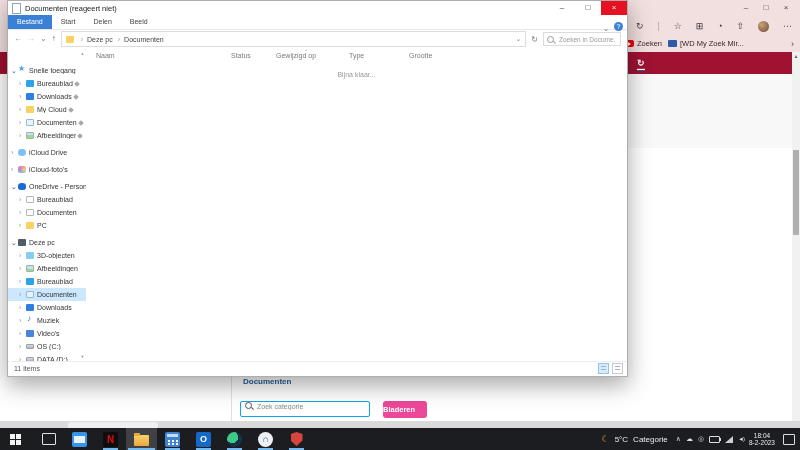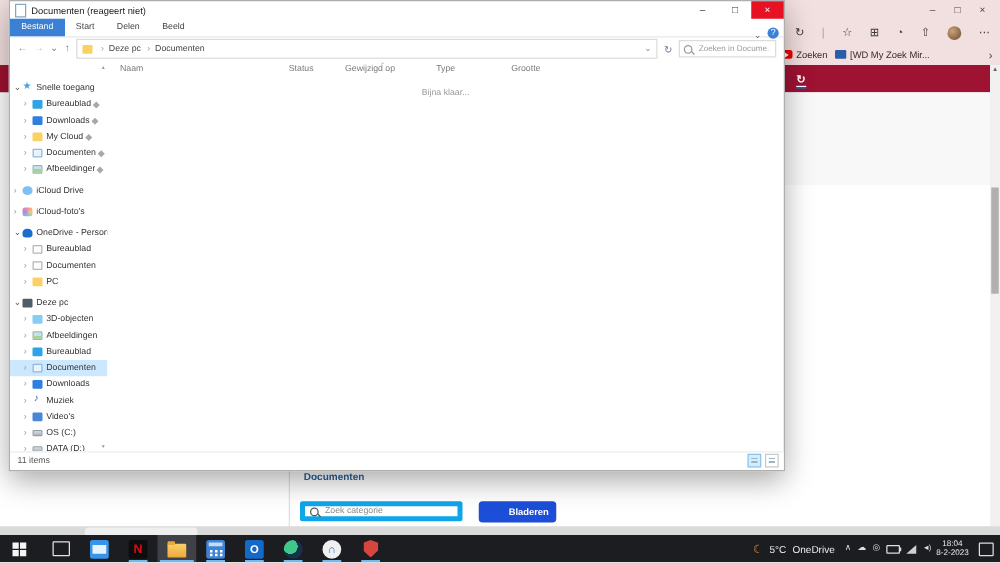--- a/index.html
+++ b/index.html
@@ -34,24 +34,24 @@
   .gic.ic-refresh-flag::before{content:"↻";font-weight:bold;}
   .gic.ic-refresh-flag::after{content:"";position:absolute;left:0;bottom:-3px;width:8px;height:3px;background:linear-gradient(180deg,#c33 33%,#fff 33% 66%,#2a5caa 66%);}
   .b-content{position:absolute;left:0;top:74px;width:792px;height:347px;background:#fff;}
   .b-content-tint{position:absolute;left:231px;top:0;width:561px;height:74px;background:#f8f8f8;}
   .panel-sep{position:absolute;left:231px;top:0;height:347px;border-left:1px solid #e0e0e0;}
   .b-scroll{position:absolute;right:0;top:52px;width:8px;height:369px;background:#f1f1f1;}
   .b-scroll .sb-up{position:absolute;top:1px;left:0;width:8px;text-align:center;font-size:5px;color:#666;}
   .b-scroll .sb-up::before{content:"▲";}
   .b-scroll .sb-thumb{position:absolute;top:98px;left:1px;width:6px;height:85px;background:#b0b0b0;}
   .cat-heading{position:absolute;left:243px;top:303px;font-size:8px;font-weight:bold;color:#265f94;}
-  .cat-search{position:absolute;left:240px;top:327px;width:130px;height:16px;background:#fff;border:4px solid #0ea5e9;border-radius:2px;display:flex;align-items:flex-end;gap:3px;padding:0 4px;box-sizing:border-box;}
+  .cat-search{position:absolute;left:240px;top:327px;width:130px;height:16px;background:#fff;border:1px solid #0ea5e9;border-radius:2px;display:flex;align-items:flex-start;gap:3px;padding:0 4px;box-sizing:border-box;}
   .cat-search input{border:0;outline:0;flex:1;min-width:0;font-size:7px;font-family:"Liberation Sans",sans-serif;color:#444;background:transparent;}
   .cat-search input::placeholder{color:#8a8a8a;}
-  .browse-btn{position:absolute;left:383px;top:327px;width:44px;height:17px;background:#1d4ed8;color:#fff;border:0;border-radius:3px;font-size:7.5px;font-weight:bold;font-family:"Liberation Sans",sans-serif;line-height:17px;text-align:center;padding-left:18px;}
+  .browse-btn{position:absolute;left:383px;top:327px;width:44px;height:17px;background:#ec4899;color:#fff;border:0;border-radius:3px;font-size:7.5px;font-weight:bold;font-family:"Liberation Sans",sans-serif;line-height:17px;}
   .gray-strip{position:absolute;left:0;top:421px;width:800px;height:7px;background:#dadada;}
   .gray-tab{position:absolute;left:68px;top:422px;width:90px;height:6px;background:#efefef;border-radius:3px 3px 0 0;}
   .mag{width:5px;height:5px;border:1px solid #555;border-radius:50%;position:relative;flex:none;}
   .mag::after{content:"";position:absolute;width:3px;height:1px;background:#555;transform:rotate(45deg);right:-2.5px;bottom:-1px;}
 
   
   .explorer{position:absolute;left:7px;top:0;width:621px;height:377px;background:#fff;border:1px solid #aeaeae;box-sizing:border-box;box-shadow:0 8px 22px rgba(0,0,0,.35);}
   .e-title{position:absolute;left:0;top:0;right:0;height:14px;display:flex;align-items:center;gap:4px;padding-left:4px;}
   .doc-ic{width:7px;height:9px;background:#fff;border:1px solid #8aa6c0;flex:none;}
   .e-title-text{font-size:7.5px;color:#222;white-space:nowrap;}
@@ -458,21 +458,21 @@
         <div class="tb-app running">
           <span class="tic ic-arch-app"></span>
         </div>
         <div class="tb-app running">
           <span class="tic ic-shield-app"></span>
         </div>
       </div>
     <div class="tray">
       <span class="moon"></span>
       <span class="w-text">5°C</span>
-      <span class="w-text">OneDrive</span>
+      <span class="w-text">Categorie</span>
       <span class="tray-icons">
 
       <span class="tgi ic-tray-chevron-up"></span>
           <span class="tgi ic-tray-cloud"></span>
           <span class="tgi ic-tray-sync"></span>
           <span class="tgi ic-tray-battery"></span>
           <span class="tgi ic-tray-network"></span>
           <span class="tgi ic-tray-volume"></span>
         </span>
       <span class="clock">

